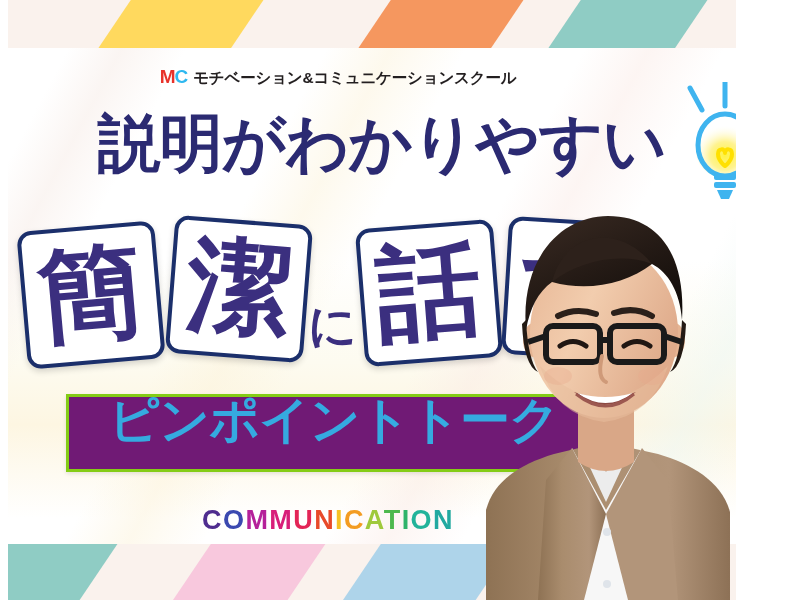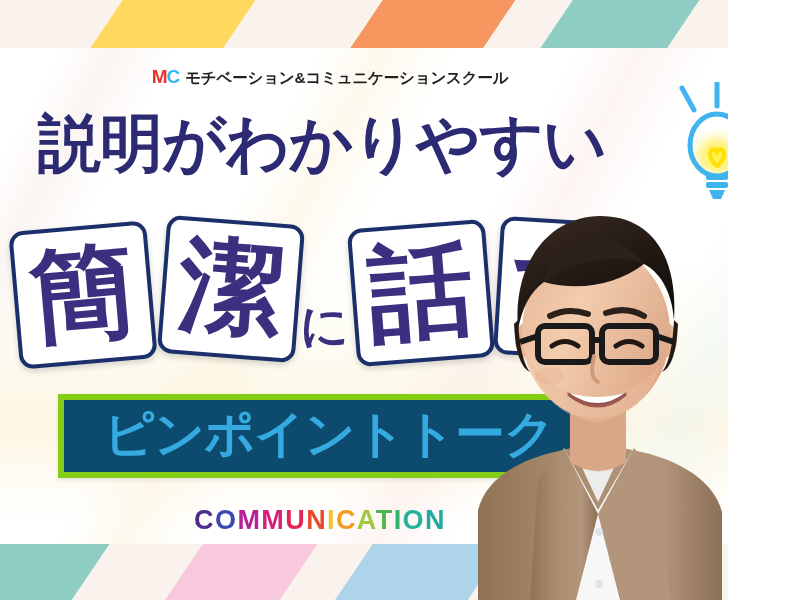--- a/index.html
+++ b/index.html
@@ -4,20 +4,21 @@
 <style>
   html,body{margin:0;padding:0;}
   body{
     width:800px;height:600px;overflow:hidden;
     font-family:"Liberation Sans","DejaVu Sans",sans-serif;
     background:#ffffff;
   }
   .stage{
     position:relative;width:728px;height:600px;overflow:hidden;
     background:#ffffff;
+    margin-left:8px;
   }
 
   
   .stripes{
     position:absolute;left:0;width:800px;overflow:hidden;
     background:#faf2ed;
   }
   .stripes.top{top:0;height:48px;}
   .stripes.bottom{bottom:0;height:56px;}
   .stripe{
@@ -48,21 +49,21 @@
     color:#231f20;
   }
   .eyebrow .mc-m{color:#e8322a;font-size:19px;letter-spacing:-1px;}
   .eyebrow .mc-c{color:#2eb8f0;font-size:19px;letter-spacing:0px;}
   .eyebrow .mc-rest{margin-left:5px;font-size:15.5px;}
 
   
   .headline{
     position:absolute;left:38px;top:112px;width:620px;
     font-size:63px;line-height:1;font-weight:bold;
-    letter-spacing:-1px;color:#2b2a72;white-space:nowrap;
+    letter-spacing:-1px;color:#2b2a72;white-space:nowrap;text-align:right;
   }
 
   
   .bulb{position:absolute;left:660px;top:82px;width:116px;height:120px;}
 
   
   .kanji-row{position:absolute;left:0;top:206px;width:660px;height:170px;}
   .kbox{
     position:absolute;width:130px;height:130px;
     background:#ffffff;border:4px solid #1b2f6b;border-radius:14px;
@@ -78,22 +79,22 @@
   #kbox-3{left:352px;top:18px;transform:rotate(-4.5deg);}
   #kbox-4{left:497px;top:14px;transform:rotate(3.5deg);}
   .particle-ni{
     position:absolute;left:300px;top:96px;
     font-size:48px;font-weight:bold;color:#3b2f7f;line-height:1;
   }
 
   
   .subbar{
     position:absolute;left:58px;top:394px;width:530px;height:72px;
-    background:#0c4a6e;border:6px solid #84cc16;
-    display:flex;align-items:center;justify-content:center;
+    background:#701a75;border:3px solid #84cc16;
+    display:flex;align-items:flex-start;justify-content:center;
     box-shadow:0 2px 4px rgba(0,0,0,.10);
   }
   .subbar span{
     font-size:50px;font-weight:bold;color:#35aae0;
     letter-spacing:-1px;line-height:1;white-space:nowrap;
     transform:translateY(-2px);
   }
 
   
   .rainbow{

